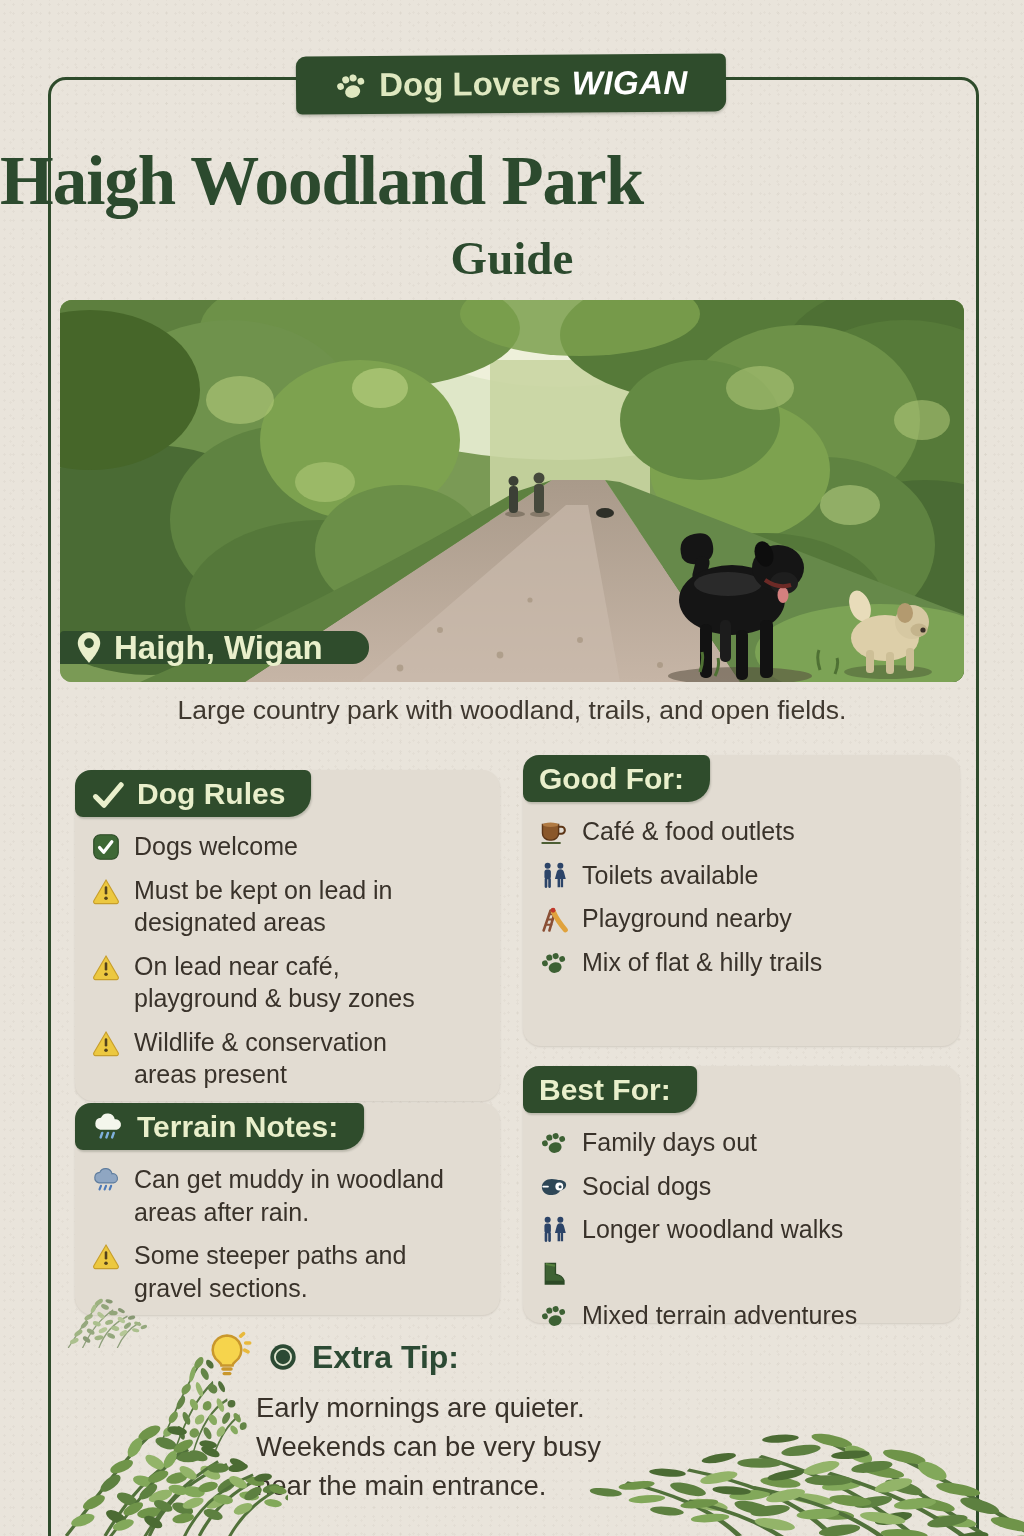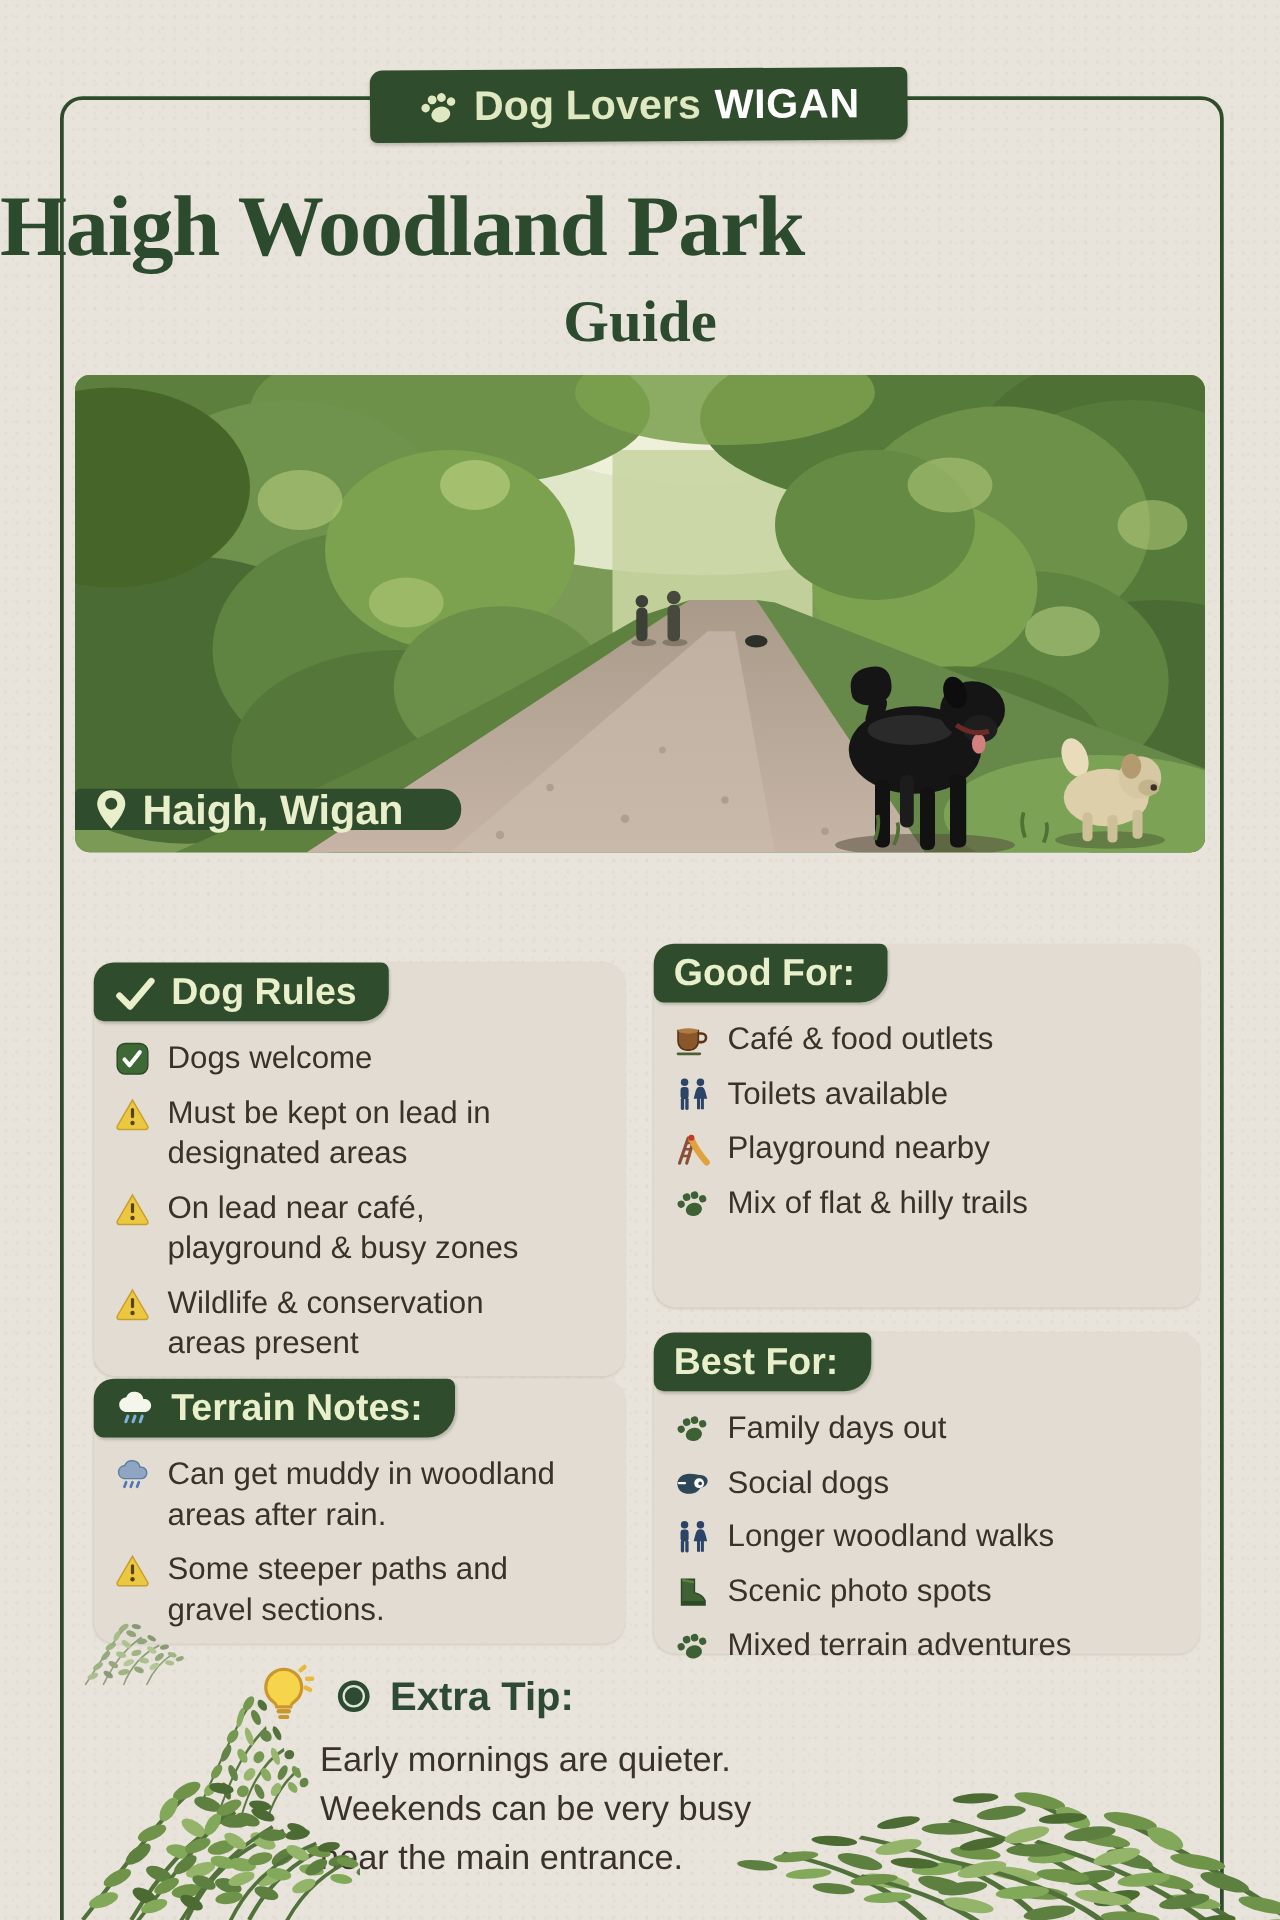--- a/index.html
+++ b/index.html
@@ -11,21 +11,21 @@
         background-size:9px 9px,13px 13px;background-position:0 0,4px 6px;}
   .frame{position:absolute;left:48px;top:77px;width:925px;height:1480px;
         border:3.5px solid #2e4b2b;border-radius:18px;z-index:1;}
   
   .banner{position:absolute;left:296px;top:55px;width:430px;height:58px;z-index:3;
         background:#2f4c2c;border-radius:10px 6px 12px 6px;transform:rotate(-.4deg);
         display:flex;align-items:center;justify-content:center;gap:11px;
         box-shadow:0 2px 3px rgba(40,50,30,.25);}
   .banner .paw{width:34px;height:32px;transform:rotate(-14deg);}
   .brand{color:#dfe8c0;font-weight:bold;font-size:33px;}
-  .brand-bold{color:#ffffff;font-weight:bold;font-size:33px;letter-spacing:.5px;}
+  .brand-bold{color:#ffffff;font-weight:bold;font-size:33px;letter-spacing:.5px;font-style:italic;}
   
   .title{position:absolute;top:142px;left:0;width:100%;z-index:2;
         font-family:"Liberation Serif","DejaVu Serif",serif;font-weight:bold;
         font-size:69px;color:#2c4a2e;letter-spacing:-1px;}
   .subtitle{position:absolute;top:231px;left:0;width:100%;text-align:center;z-index:2;
         font-family:"Liberation Serif","DejaVu Serif",serif;font-weight:bold;
         font-size:47px;color:#2c4a2e;}
   
   .photo{position:absolute;left:60px;top:300px;width:904px;height:382px;z-index:2;
         border-radius:12px;overflow:hidden;background:#7a9a55;}
@@ -228,20 +228,21 @@
   <div class="badge">
     <span class="pin">
       <svg viewBox="0 0 22 28">
           <path d="M11 1C5.5 1 1.5 5 1.5 10.2 1.5 17 11 27 11 27s9.5-10 9.5-16.8C20.5 5 16.5 1 11 1Z" fill="#e9efcb"></path>
           <circle cx="11" cy="10.2" r="4.1" fill="#2f4c2c"></circle>
         </svg>
     </span>
     <span class="badge-text">Haigh, Wigan</span>
   </div>
 
+  <div class="intro">Large country park with woodland, trails, and open fields.</div>
 
   <div class="card" id="card-dog-rules">
     <div class="card-header">
       <span class="hico">
         <svg viewBox="0 0 26 24">
             <path d="M3.5 13.5 10 20 23 4.5" fill="none" stroke="#e9efcb" stroke-width="4" stroke-linecap="round" stroke-linejoin="round"></path>
           </svg>
       </span>
       <span>Dog Rules</span>
     </div>
@@ -425,21 +426,20 @@
         <span>Longer woodland walks</span>
       </li>
       <li class="item">
         <span class="ico">
           <svg viewBox="0 0 24 22">
               <path d="M5 2.5h8.2v8.6c3 .6 5.8 2.5 6.8 5v2.9H5Z" fill="#3e6234" stroke="#2c4a26"></path>
               <path d="M5 16.4h15v2.6H5Z" fill="#2c4a26"></path>
               <path d="M5.4 3 12.8 4.4" stroke="#57823f" stroke-width="1.6"></path>
             </svg>
         </span>
-        <span>Scenic photo spots</span>
       </li>
       <li class="item">
         <span class="ico">
           <svg viewBox="0 0 24 24" fill="#3d6134" transform="rotate(-14)">
               <ellipse cx="12" cy="16" rx="5.6" ry="4.5"></ellipse>
               <circle cx="4.4" cy="10.4" r="2.5"></circle>
               <circle cx="9.2" cy="6.6" r="2.6"></circle>
               <circle cx="14.8" cy="6.6" r="2.6"></circle>
               <circle cx="19.6" cy="10.4" r="2.5"></circle>
             </svg>

